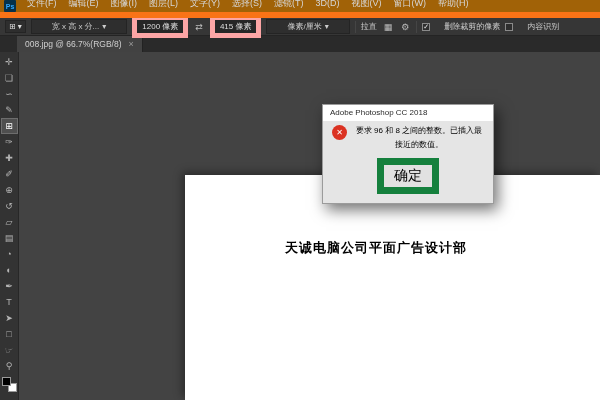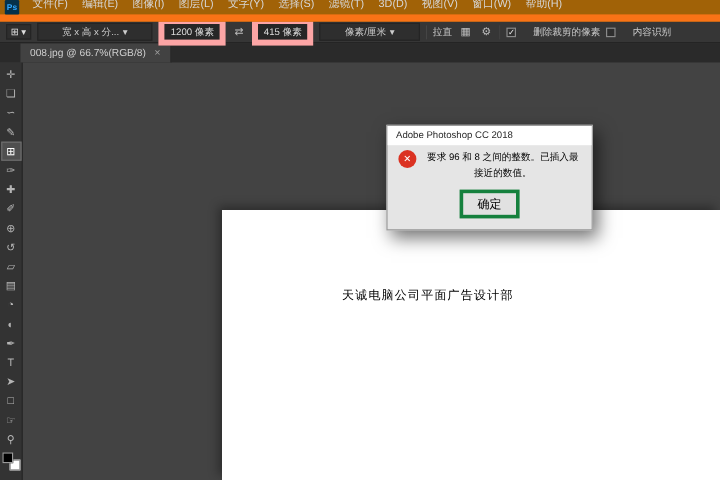--- a/index.html
+++ b/index.html
@@ -49,37 +49,37 @@
   .swatches { position:relative; width:15px; height:15px; margin-top:3px; }
   .swatch-fg { position:absolute; left:0; top:0; width:9px; height:9px;
     background:#000; border:1px solid #9a9a9a; z-index:2; }
   .swatch-bg { position:absolute; right:0; bottom:0; width:9px; height:9px;
     background:#fff; border:1px solid #9a9a9a; z-index:1; }
 
   
   .canvas { position:absolute; left:19px; top:52px; right:0; bottom:0; background:#434343; }
   .document { position:absolute; left:166px; top:123px; right:0; bottom:0;
     background:#ffffff; box-shadow:-3px -3px 8px rgba(0,0,0,0.35); }
-  .doc-text { position:absolute; left:100px; top:64px; font-size:10px;
-    font-weight:normal; color:#000; letter-spacing:1px; white-space:nowrap; }
+  .doc-text { position:absolute; left:100px; top:64px; font-size:13px;
+    font-weight:bold; color:#000; letter-spacing:1px; white-space:nowrap; }
 
   
   .dialog { position:absolute; left:322px; top:104px; width:172px;
     background:#e5e5e5; border:1px solid #9b9b9b;
     box-shadow:4px 6px 14px rgba(0,0,0,0.55); z-index:40; }
   .dialog-title { height:16px; line-height:16px; padding:0 7px; font-size:8px;
     color:#2a2a2a; background:#fff; white-space:nowrap; }
   .dialog-body { display:flex; gap:7px; padding:3px 9px 5px 9px; align-items:flex-start; }
   .error-icon { width:15px; height:15px; border-radius:50%; background:#db3222;
     color:#fff; font-size:8px; font-weight:bold; display:flex; align-items:center;
     justify-content:center; flex-shrink:0; margin-top:1px; }
   .dialog-message { font-size:8px; color:#000; line-height:1.7;text-align:center; }
   .dialog-buttons { display:flex; justify-content:center; padding:2px 0 9px; }
-  .ok-button { min-width:50px; padding:2px 10px; font-size:10px; color:#000;
-    background:#e1e1e1; border:3px solid #15803d; border-radius:0;
+  .ok-button { min-width:50px; padding:2px 10px; font-size:14px; color:#000;
+    background:#e1e1e1; border:7px solid #15803d; border-radius:0;
     font-family:inherit; }
 </style>
 </head>
 <body>
 
 <div class="stage">
 
   <div class="menu-bar">
     <div class="ps-logo">Ps</div>
     <span class="menu-item">文件(F)</span>

